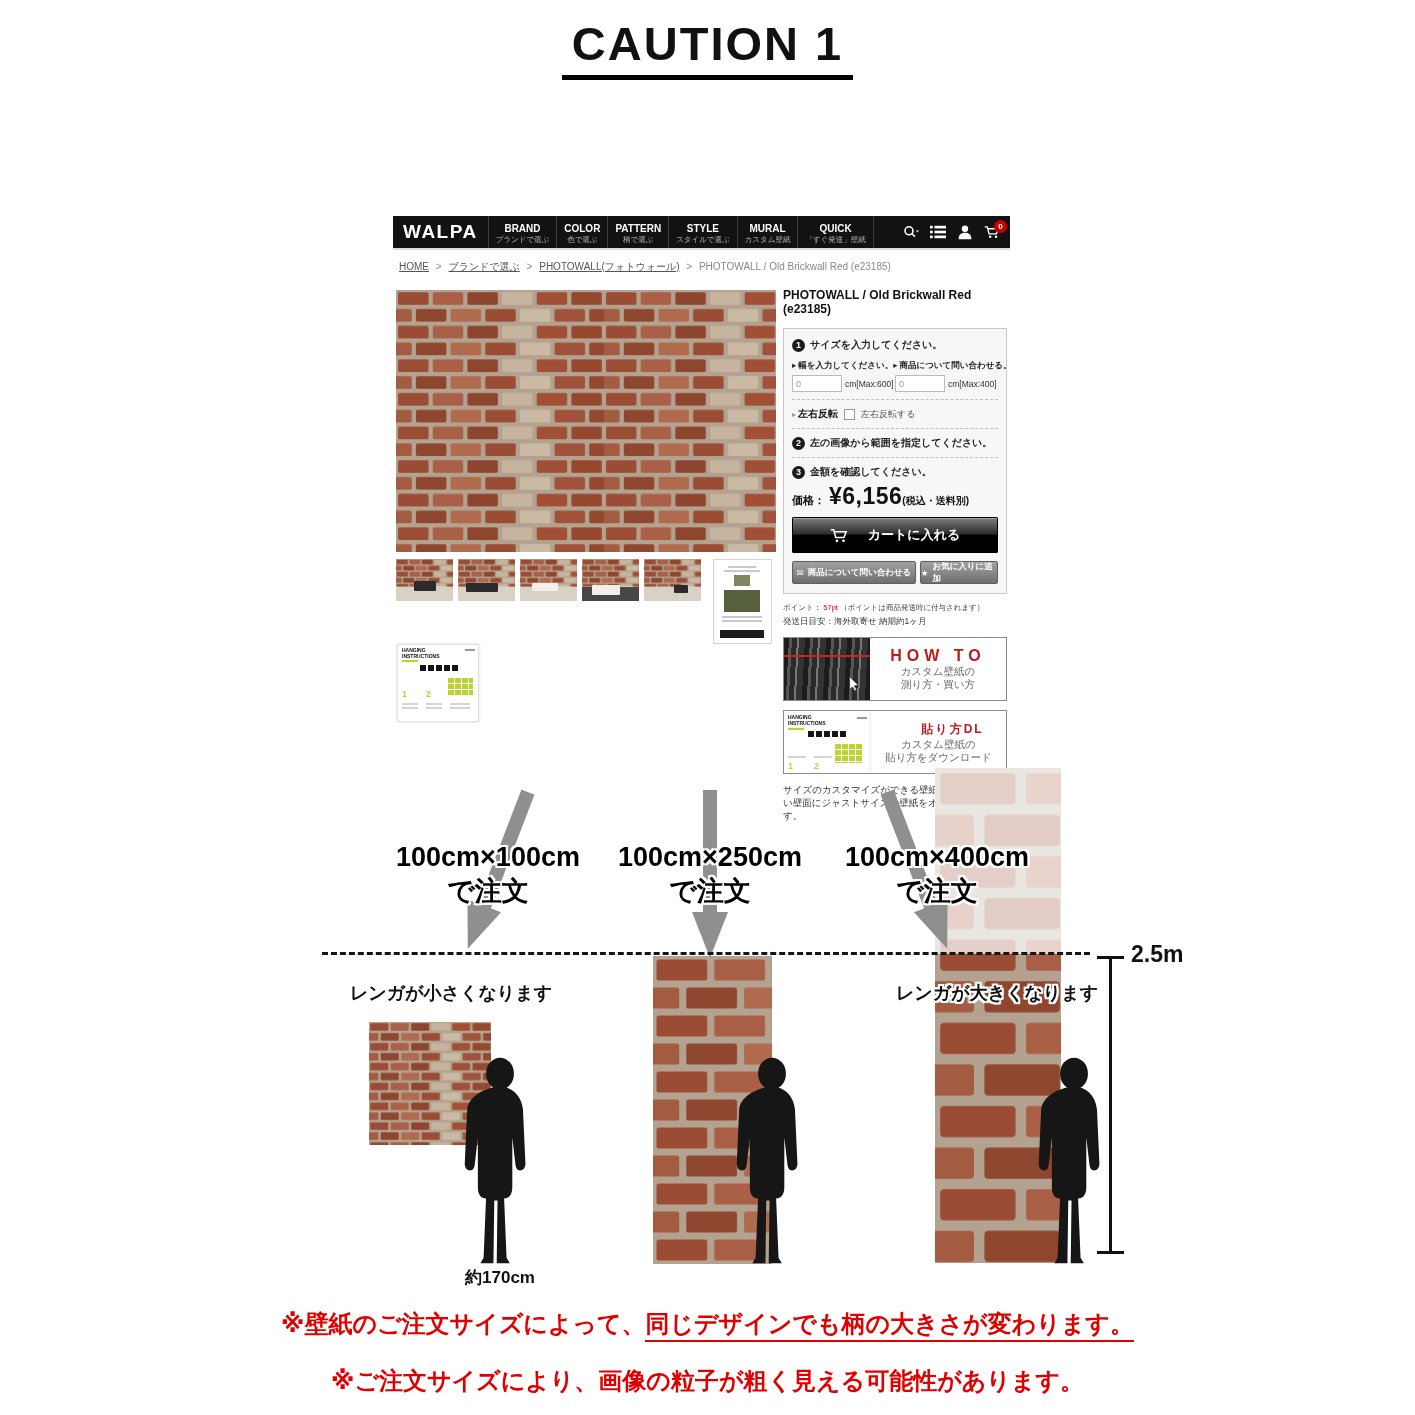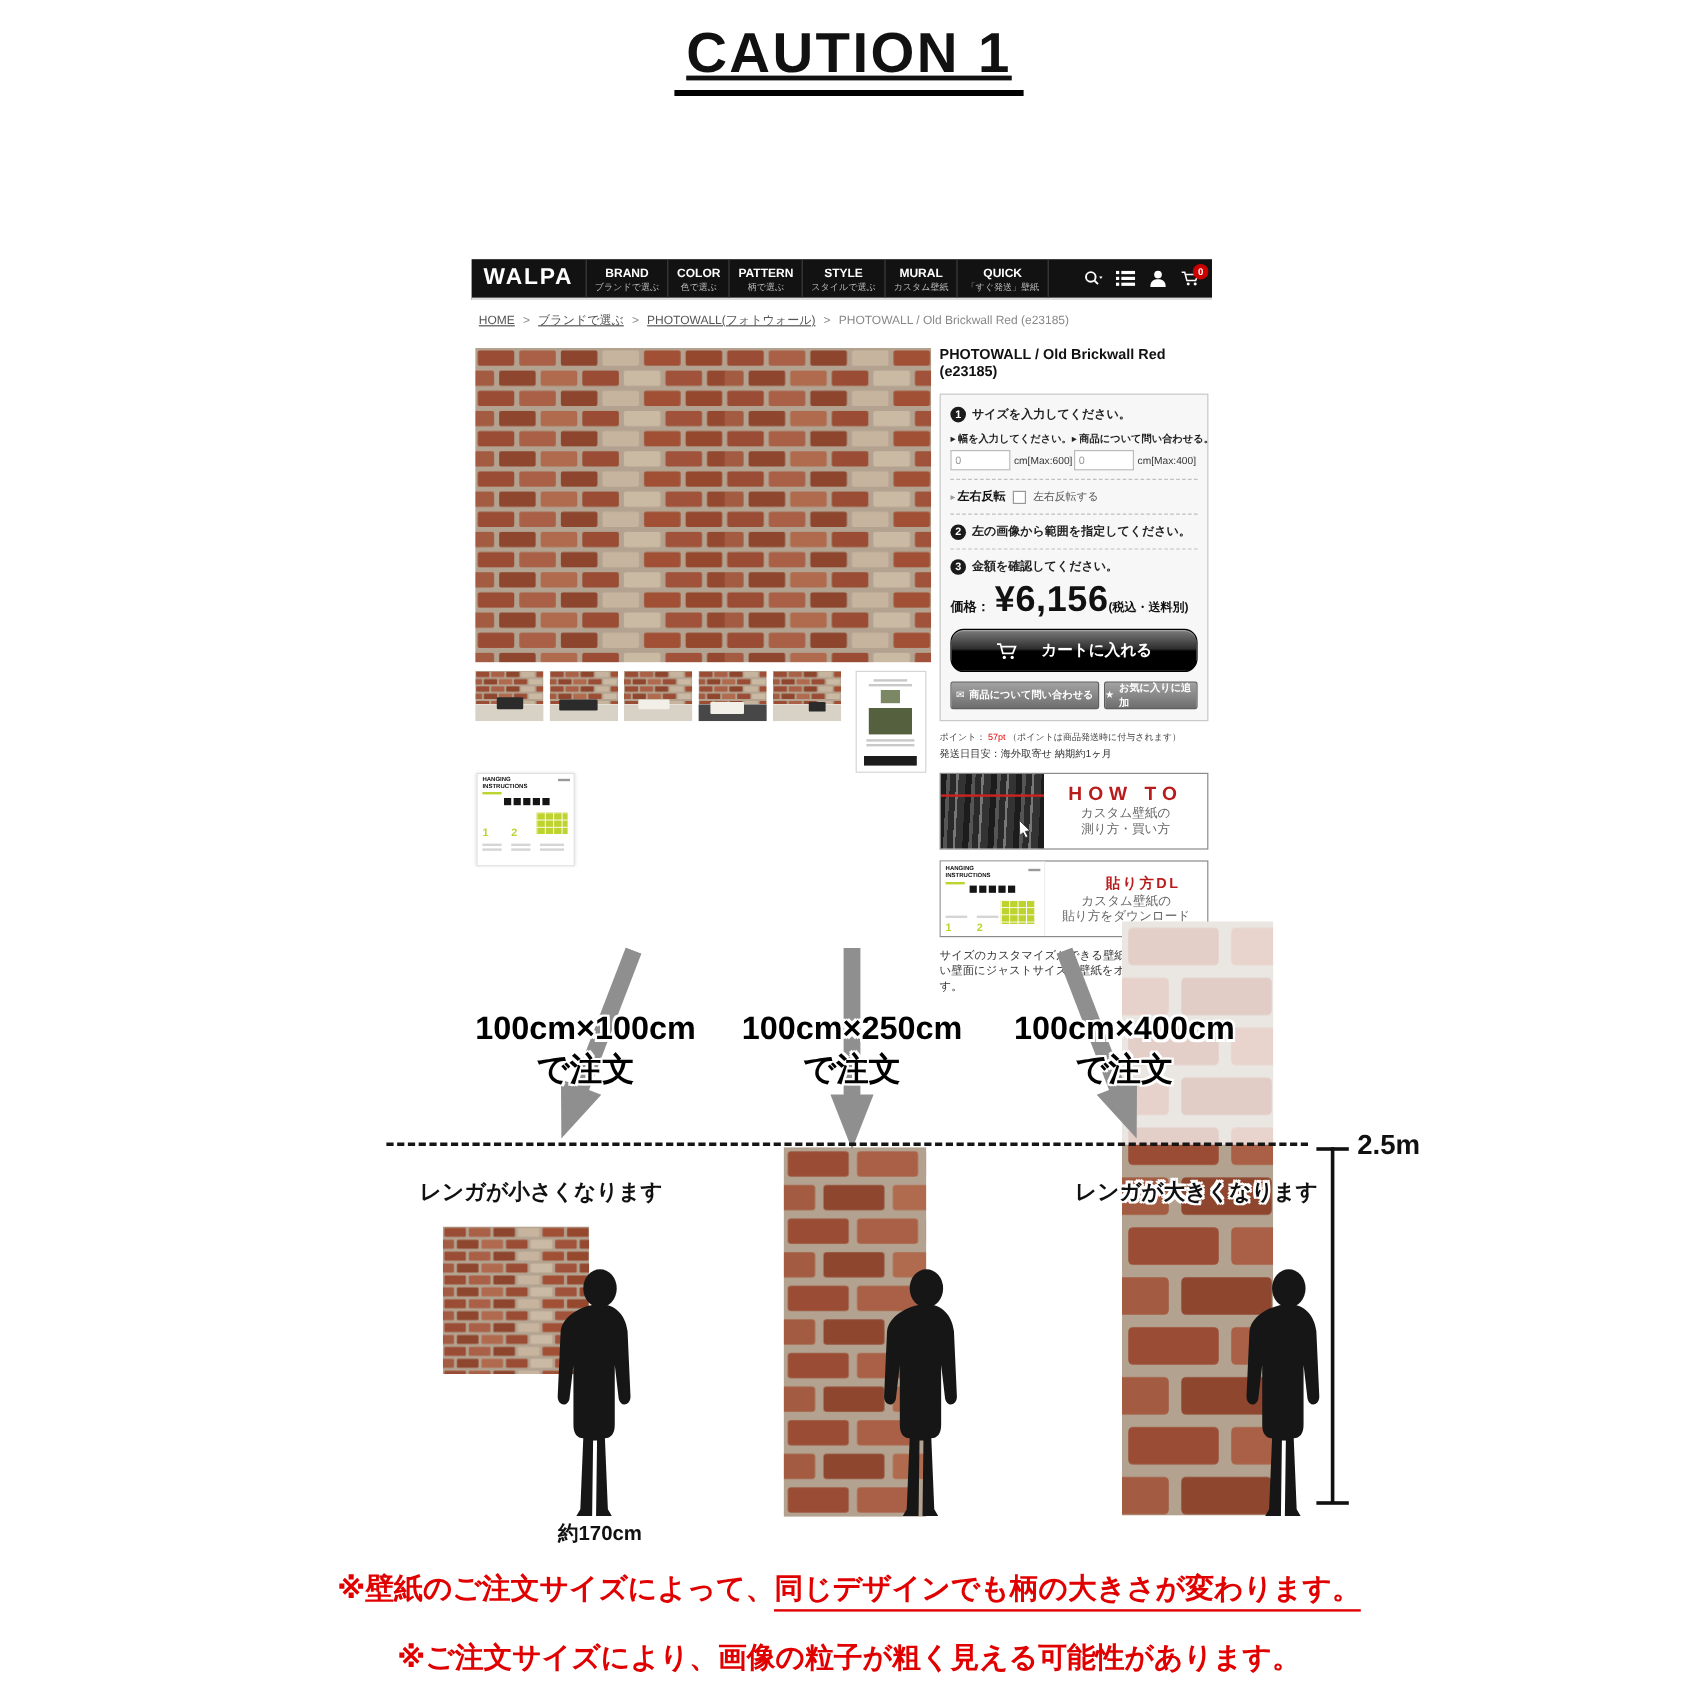--- a/index.html
+++ b/index.html
@@ -2,21 +2,21 @@
 <html style="--note_red: #e10000; --arrow_gray: #8f8f8f; --badge_red: #cc0000; --lime: #bfd32e; --nav_black: #121212; --mortar: #b3a28f;"><head>
 <meta charset="utf-8">
 <style>
   html,body{margin:0;padding:0;background:#fff;}
   .canvas{position:relative;width:1415px;height:1415px;background:#fff;overflow:hidden;
           font-family:"Liberation Sans","DejaVu Sans",sans-serif;color:#111;}
   .abs{position:absolute;}
   
   .page-title{top:16px;left:0;width:100%;text-align:center;}
   .page-title span{display:inline-block;font-size:47px;font-weight:bold;letter-spacing:2px;
-                   border-bottom:5px solid #000;padding:0 10px 4px;text-decoration:underline;}
+                   border-bottom:5px solid #000;padding:0 10px 4px;}
   .subtitle{top:124px;left:0;width:100%;text-align:center;font-size:24px;line-height:40px;color:#1c1c1c;}
   
   .site{left:393px;top:216px;width:617px;height:546px;background:#fff;}
   .navbar{position:absolute;top:0;left:0;width:100%;height:34px;background:var(--nav_black,#111);
           display:flex;align-items:center;border-bottom:2px solid #ddd;box-sizing:border-box;}
   .logo{margin-left:10px;font-size:19px;font-weight:bold;color:#fff;letter-spacing:1.5px;}
   .navmenu{display:flex;height:100%;margin-left:10px;}
   .nav-item{padding:3px 7px 0;text-align:center;border-left:1px solid #3d3d3d;display:flex;
             flex-direction:column;justify-content:center;cursor:pointer;}
   .nav-item:last-child{border-right:1px solid #3d3d3d;}
@@ -47,23 +47,23 @@
   .size-input{width:42px;height:15px;border:1px solid #bbb;background:#fff;font-size:9px;color:#999;
               padding:0 3px;box-sizing:content-box;}
   .unit{font-size:8.5px;color:#333;margin-left:3px;}
   .dash{border-top:1px dashed #bfbfbf;margin:7px 0;}
   .fliprow{display:flex;align-items:center;gap:6px;}
   .fliplabel{font-size:10px;font-weight:bold;}
   .cb{width:9px;height:9px;border:1px solid #999;background:#fff;display:inline-block;cursor:pointer;}
   .fliptext{font-size:9px;color:#555;}
   .pricerow{margin-top:4px;display:flex;align-items:baseline;}
   .price-label{font-size:11px;font-weight:bold;}
-  .price-val{font-size:30px;font-weight:bold;margin-left:4px;letter-spacing:0.5px;}
+  .price-val{font-size:23px;font-weight:bold;margin-left:4px;letter-spacing:0.5px;}
   .price-note{font-size:10px;font-weight:bold;}
-  .cartbtn{margin-top:7px;height:34px;border-radius:11px;border:1px solid #000;cursor:pointer;
+  .cartbtn{margin-top:7px;height:34px;border-radius:1px;border:1px solid #000;cursor:pointer;
            background:linear-gradient(180deg,#7d7d7d 0%,#2e2e2e 46%,#000 52%,#000 100%);
            display:flex;align-items:center;justify-content:center;gap:20px;color:#fff;
            font-size:13px;font-weight:bold;box-shadow:inset 0 1px 0 rgba(255,255,255,.3);}
   .minibtns{display:flex;gap:4px;margin-top:8px;}
   .mbtn{height:21px;border-radius:2px;border:1px solid #5f5f5f;cursor:pointer;color:#fff;
         font-size:8.5px;font-weight:bold;display:flex;align-items:center;justify-content:center;gap:4px;
         background:linear-gradient(180deg,#a2a2a2,#6e6e6e);}
   .mbtn.inq{flex:1.6;} .mbtn.fav{flex:1;}
   .points{margin-top:9px;font-size:7.5px;color:#444;white-space:nowrap;}
   .pts-val{color:#e10000;}

